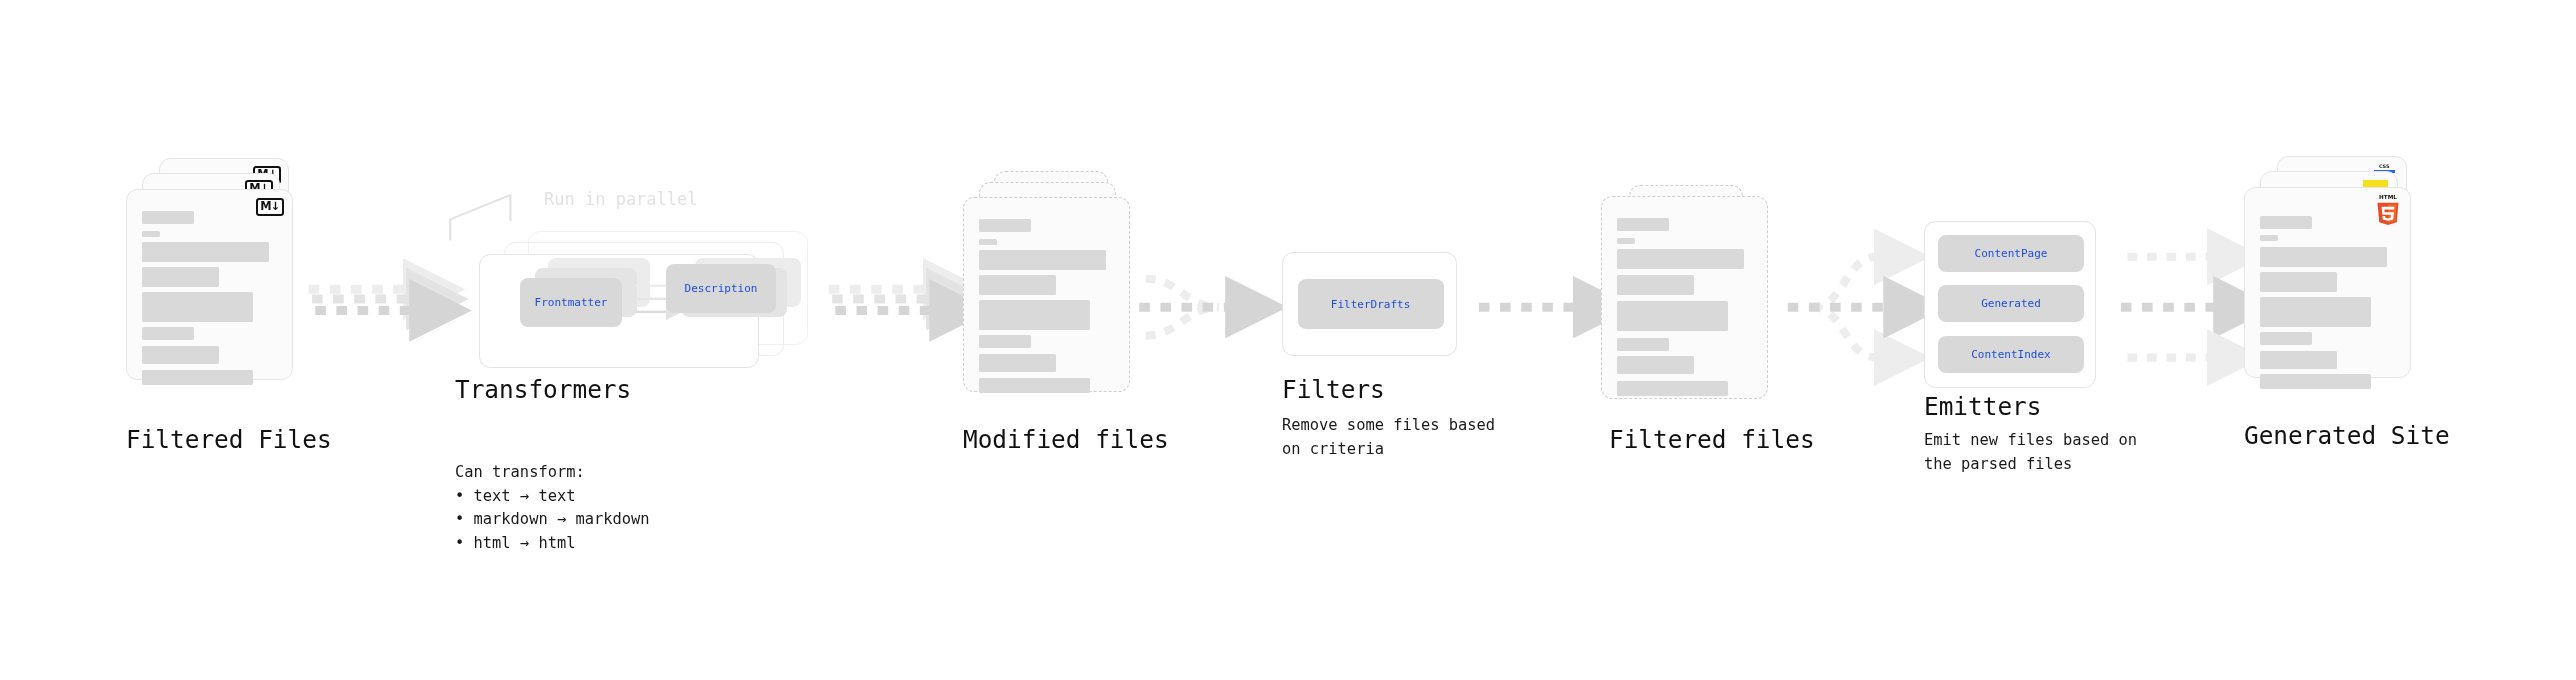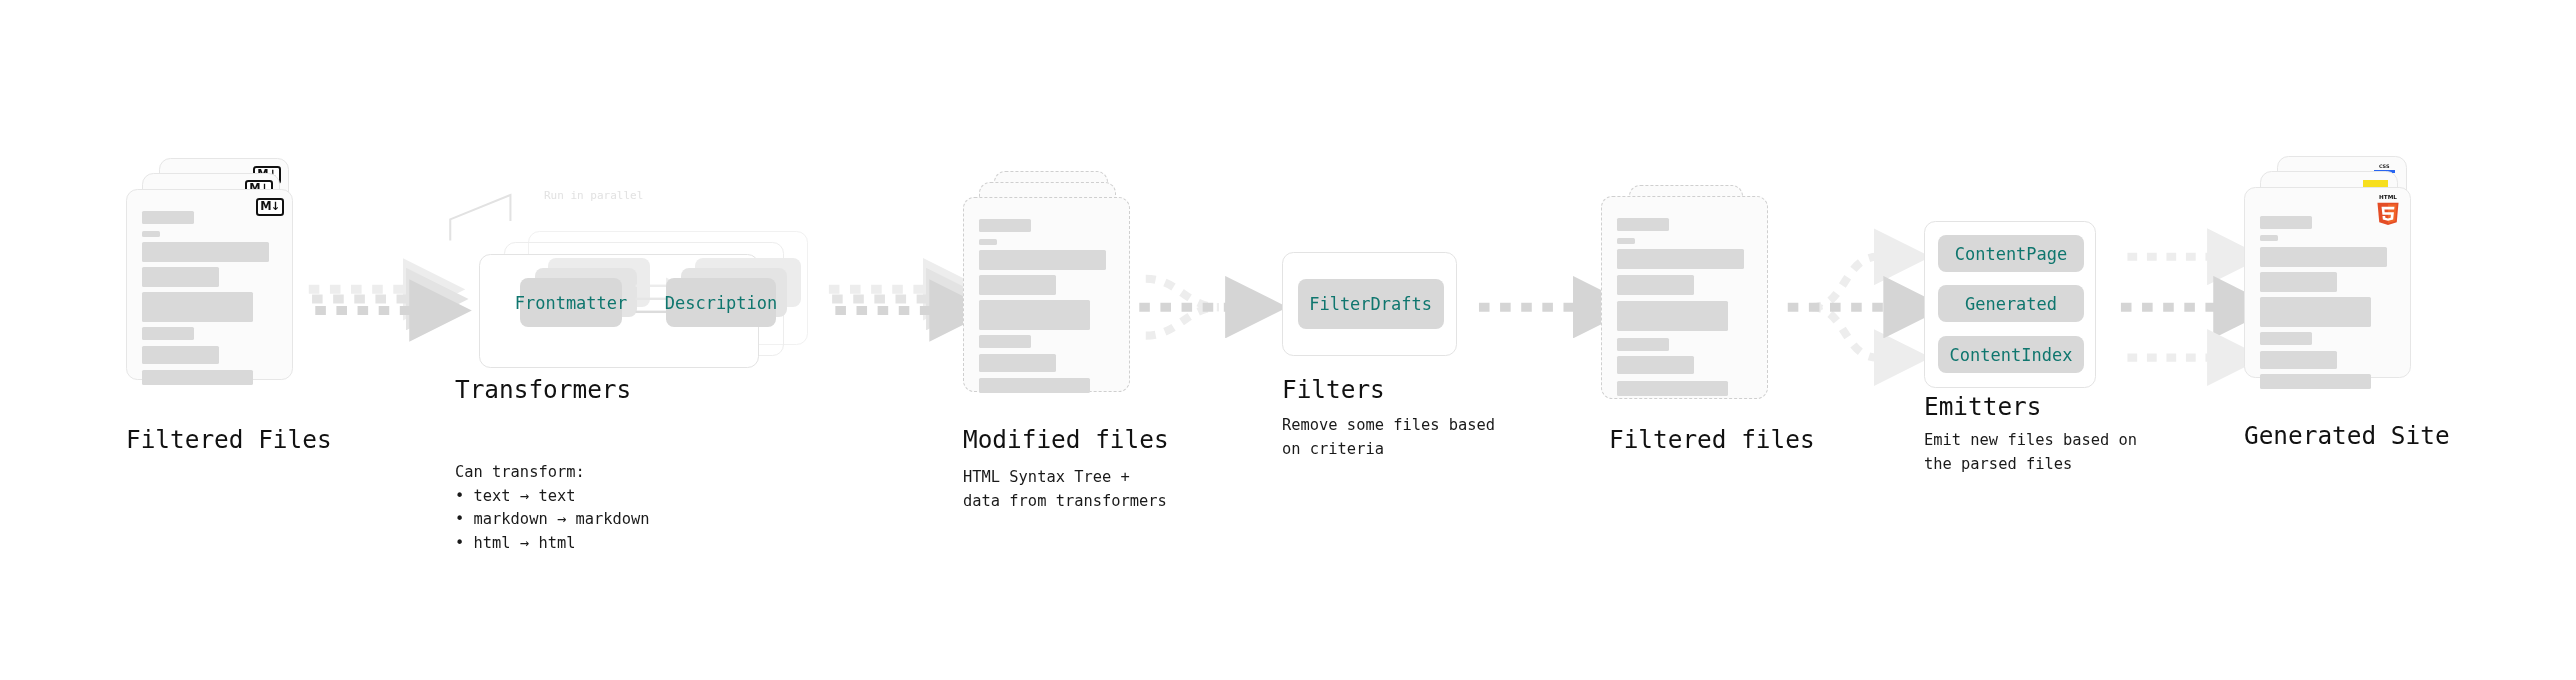--- a/index.html
+++ b/index.html
@@ -66,22 +66,22 @@
     background: #ffffff;
     border: 1.6px solid #e3e3e3;
     border-radius: 11.4px;
   }
   .group-box.ghost { background: transparent; }
   .chip {
     position: absolute;
     background: #d8d8d8;
     border-radius: 8.1px;
     display: flex; align-items: center; justify-content: center;
-    color: #0f766e;
-    font-size: 17px;
+    color: #1d4ed8;
+    font-size: 11px;
     white-space: nowrap;
   }
   .chip.ghost { background: #ececec; }
   .chip.ghost2 { background: #e4e4e4; }
 
   
   .title {
     position: absolute;
     font-size: 24.4px;
     color: #111111;
@@ -90,21 +90,21 @@
   }
   .subtitle {
     position: absolute;
     font-size: 15.4px;
     line-height: 23.6px;
     color: #1a1a1a;
     white-space: pre-line;
   }
   .parallel-label {
     position: absolute;
-    font-size: 11px;
+    font-size: 17px;
     color: #e2e2e2;
     white-space: nowrap;
   }
 
   
   #arrows { position: absolute; left:0; top:0; width:2576px; height:681px; pointer-events:none; }
 </style>
 </head>
 <body>
 
@@ -195,21 +195,21 @@
     <div class="chip ghost2" style="left:80px; top:73px; width:102px; height:49px;"></div>
     <div class="chip ghost2" style="left:226px; top:73px; width:106px; height:49px;"></div>
 
     <svg width="57" height="57" style="position:absolute; left:179px; top:81px;" viewBox="0 0 70 70">
       <line x1="2" y1="12" x2="40" y2="12" stroke="#ececec" stroke-width="3" marker-end="url(#head-sm)"></line>
       <line x1="2" y1="28" x2="40" y2="28" stroke="#e6e6e6" stroke-width="3" marker-end="url(#head-sm)"></line>
       <line x1="2" y1="44" x2="40" y2="44" stroke="#dcdcdc" stroke-width="3" marker-end="url(#head-md)"></line>
     </svg>
 
     <div class="chip" style="left:65px; top:83px; width:102px; height:49px;">Frontmatter</div>
-    <div class="chip" style="left:211px; top:83px; width:110px; height:49px;">Description</div>
+    <div class="chip" style="left:211px; top:69px; width:110px; height:49px;">Description</div>
   </div>
   <div class="title" style="left:455px; top:375px;">Transformers</div>
   <div class="subtitle" style="left:455px; top:414px;margin-top:47px;">Can transform:
  • text → text
  • markdown → markdown
  • html → html</div>
 
   <div class="doc-stack" style="left:963px; top:171px;">
     <div class="doc dashed" style="left:31px; top:0px; width:114px; height:57px;"></div>
     <div class="doc dashed" style="left:16.3px; top:11.4px; width:137px; height:57px;"></div>
@@ -218,22 +218,20 @@
       <div class="bar" style="left:14.6px; top:41px; width:18.7px; height:5.7px;"></div>
       <div class="bar" style="left:14.6px; top:52px; width:127px; height:19.5px;"></div>
       <div class="bar" style="left:14.6px; top:77px; width:77px; height:19.5px;"></div>
       <div class="bar" style="left:14.6px; top:102px; width:111px; height:30px;"></div>
       <div class="bar" style="left:14.6px; top:137px; width:52px; height:13px;"></div>
       <div class="bar" style="left:14.6px; top:156px; width:77px; height:18px;"></div>
       <div class="bar" style="left:14.6px; top:180px; width:111px; height:14.6px;"></div>
     </div>
   </div>
   <div class="title" style="left:963px; top:425px;">Modified files</div>
-  <div class="subtitle" style="left:963px; top:466px;">HTML Syntax Tree +
-data from transformers</div>
 
   <div class="group-box" style="left:1282px; top:252px; width:175px; height:104px;">
     <div class="chip" style="left:14.6px; top:26px; width:146px; height:50px;">FilterDrafts</div>
   </div>
   <div class="title" style="left:1282px; top:375px;">Filters</div>
   <div class="subtitle" style="left:1282px; top:414px;">Remove some files based
 on criteria</div>
 
   <div class="doc-stack" style="left:1601px; top:185px;">
     <div class="doc dashed" style="left:28px; top:0px; width:114px; height:49px;"></div>

